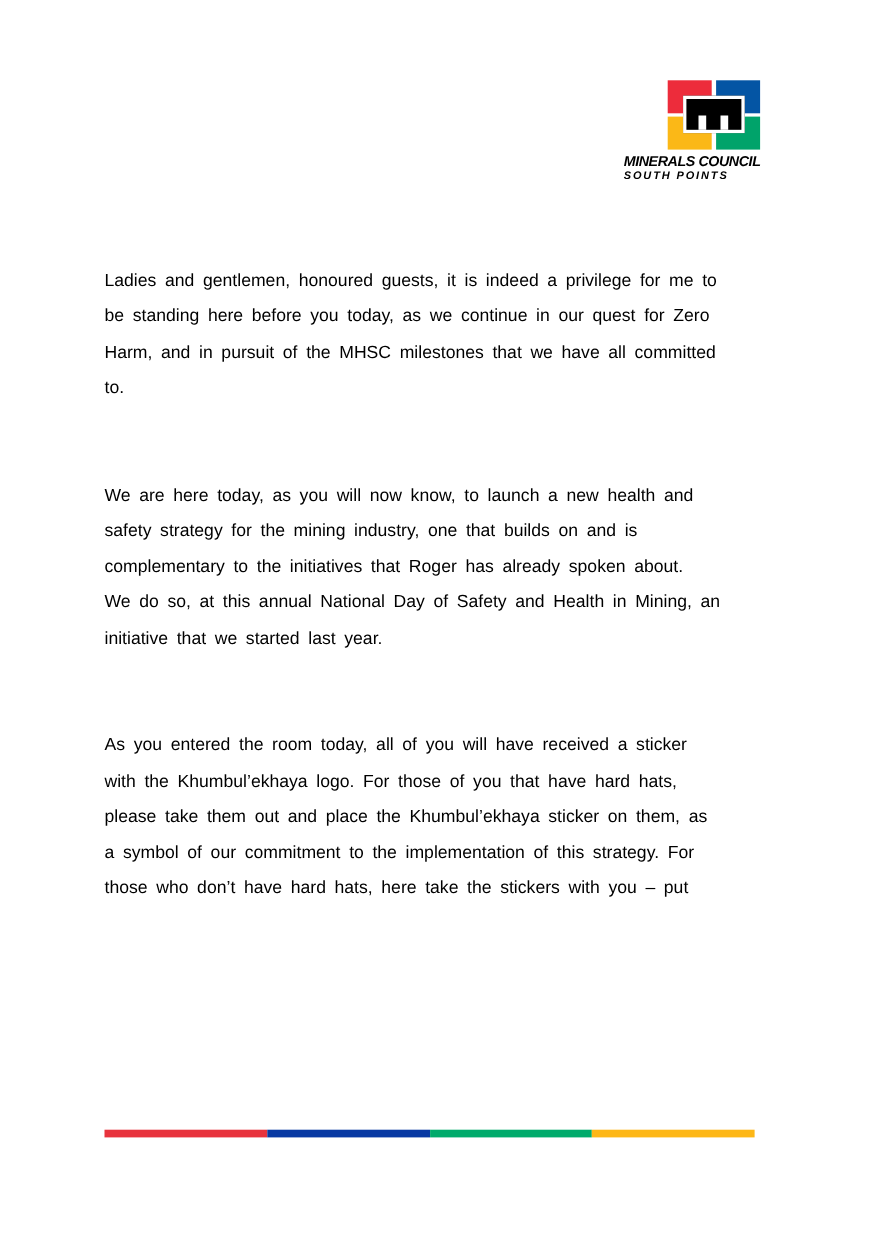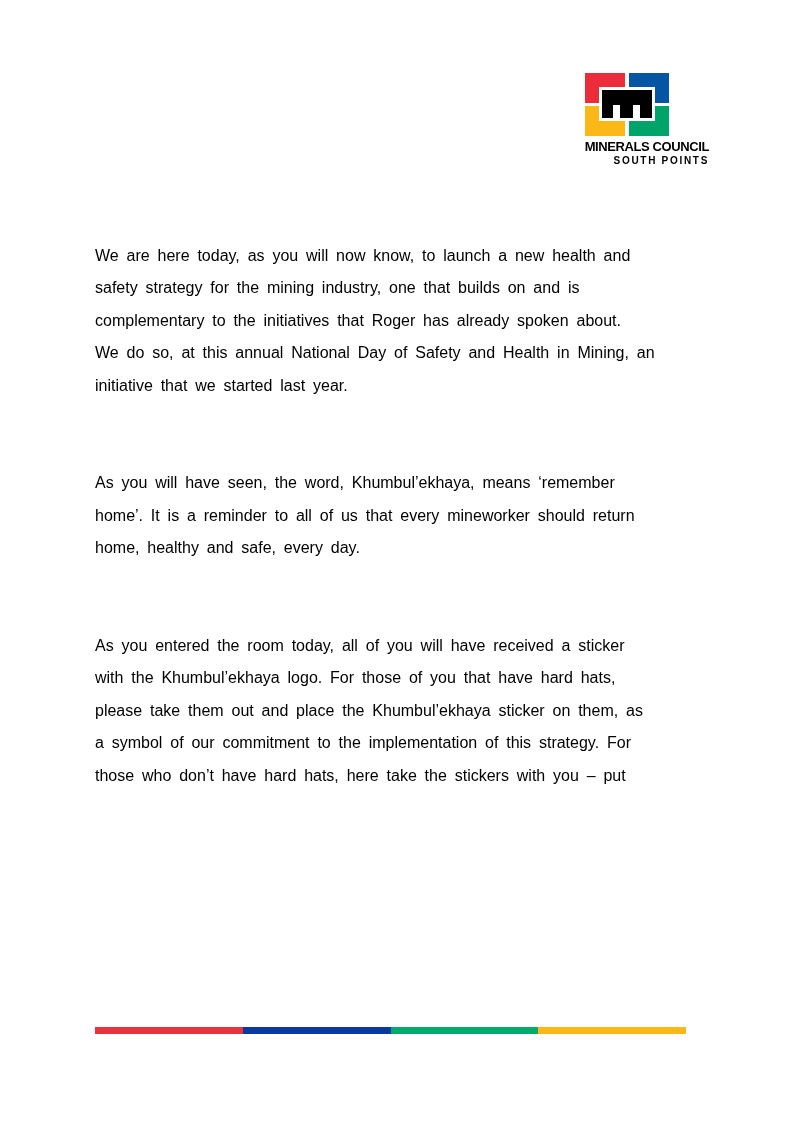--- a/index.html
+++ b/index.html
@@ -9,24 +9,25 @@
     height: 1123px;
     position: relative;
     overflow: hidden;
     font-family: "Liberation Sans", sans-serif;
     color: #000000;
   }
 
   
   .logo {
     position: absolute;
-    left: 545px;
+    left: 567px;
     top: 73px;
     width: 164px;
-    text-align: right;
+    text-align: left;
+    font-style: italic;
   }
   .logo-grid {
     position: relative;
     width: 84px;
     height: 63px;
     margin: 0 auto;
   }
   .logo-sq { position: absolute; width: 40px; height: 30px; }
   .sq-red    { left: 0;    top: 0; }
   .sq-blue   { left: 44px; top: 0; }
@@ -112,28 +113,29 @@
     <div class="logo-m" style="background: rgb(0, 0, 0);">
       <div class="notch notch-1"></div>
       <div class="notch notch-2"></div>
     </div>
   </div>
   <div class="logo-title">MINERALS COUNCIL</div>
   <div class="logo-subtitle">SOUTH POINTS</div>
 </div>
 
 <div class="content">
+  <p class="para">Ladies and gentlemen, honoured guests, it is indeed a privilege for me to
+be standing here before you today, as we continue in our quest for Zero
+Harm, and in pursuit of the MHSC milestones that we have all committed
+to.</p>
   <p class="para">We are here today, as you will now know, to launch a new health and
 safety strategy for the mining industry, one that builds on and is
 complementary to the initiatives that Roger has already spoken about.
 We do so, at this annual National Day of Safety and Health in Mining, an
 initiative that we started last year.</p>
-  <p class="para">As you will have seen, the word, Khumbul’ekhaya, means ‘remember
-home’. It is a reminder to all of us that every mineworker should return
-home, healthy and safe, every day.</p>
   <p class="para">As you entered the room today, all of you will have received a sticker
 with the Khumbul’ekhaya logo. For those of you that have hard hats,
 please take them out and place the Khumbul’ekhaya sticker on them, as
 a symbol of our commitment to the implementation of this strategy. For
 those who don’t have hard hats, here take the stickers with you – put</p>
 </div>
 
 <div class="footer-bar">
   <div class="seg" style="background: rgb(232, 51, 61);"></div>
   <div class="seg" style="background: rgb(8, 57, 163);"></div>

